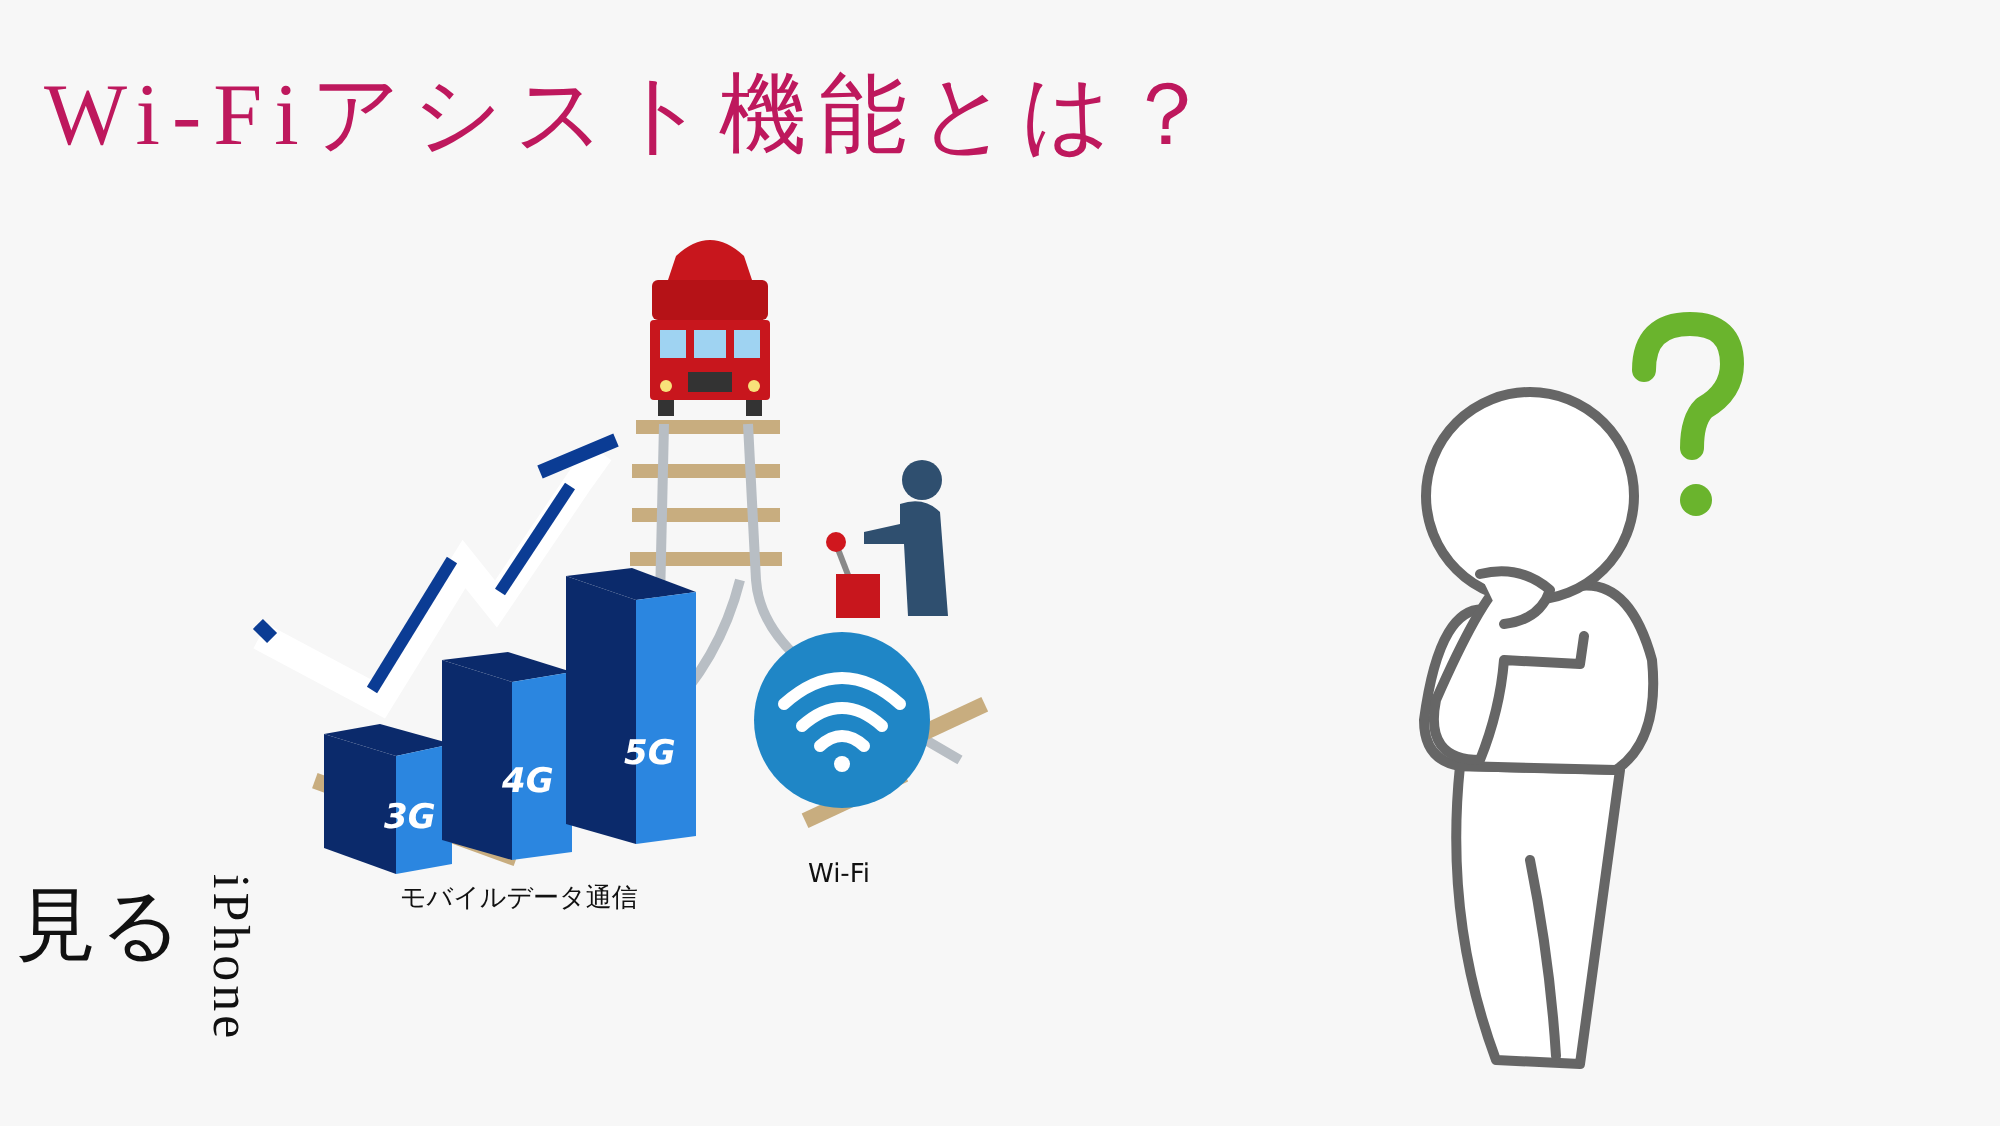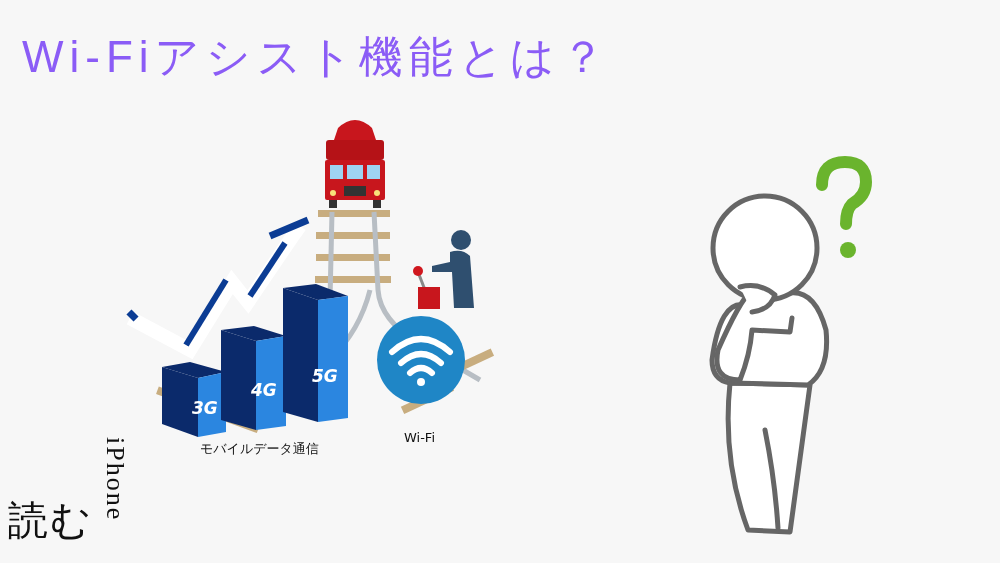--- a/index.html
+++ b/index.html
@@ -1,17 +1,17 @@
 <!DOCTYPE html>
 <html><head>
 <meta charset="utf-8">
 <style>
   html,body{margin:0;padding:0;}
   body{width:1000px;height:563px;background:#f7f7f7;position:relative;overflow:hidden;font-family:"DejaVu Serif",serif;}
-  .title{position:absolute;left:22px;top:28px;font-family:Liberation Sans, sans-serif;font-size:44px;letter-spacing:6px;color:#8b5cf6;white-space:nowrap;}
+  .title{position:absolute;left:22px;top:28px;font-family:Liberation Serif, serif;font-size:44px;letter-spacing:6px;color:#be185d;white-space:nowrap;}
   .logo{position:absolute;left:8px;top:435px;width:120px;height:115px;}
   .logo .l1,.logo .l2{position:absolute;left:0;font-family:"DejaVu Serif",serif;font-size:40px;color:#111;letter-spacing:2px;}
   .logo .l1{top:0;}
   .logo .l2{top:58px;}
   .logo .iph{position:absolute;left:92px;top:2px;writing-mode:vertical-rl;font-family:"Liberation Serif",serif;font-size:26px;color:#111;letter-spacing:2px;}
   .illus{position:absolute;left:0;top:0;}
   .lbl{position:absolute;font-family:"DejaVu Sans",sans-serif;font-size:13px;color:#111;white-space:nowrap;text-align:right;}
 </style>
 </head>
 <body>
@@ -103,15 +103,15 @@
   <g>
     <path d="M822 185 Q822 162 845 162 Q866 162 866 182 Q866 196 852 204 Q846 210 846 224" stroke="#6ab42d" stroke-width="12" fill="none" stroke-linecap="round"></path>
     <circle cx="848" cy="250" r="8" fill="#6ab42d"></circle>
   </g>
 </svg>
 
 <div class="lbl" style="left:200px;top:440px;">モバイルデータ通信</div>
 <div class="lbl" style="left:404px;top:430px;">Wi-Fi</div>
 
 <div class="logo">
-  <div class="l2">読む</div>
+  <div class="l1">見る</div>
   <div class="iph">iPhone</div>
 </div>
 
 </body></html>

